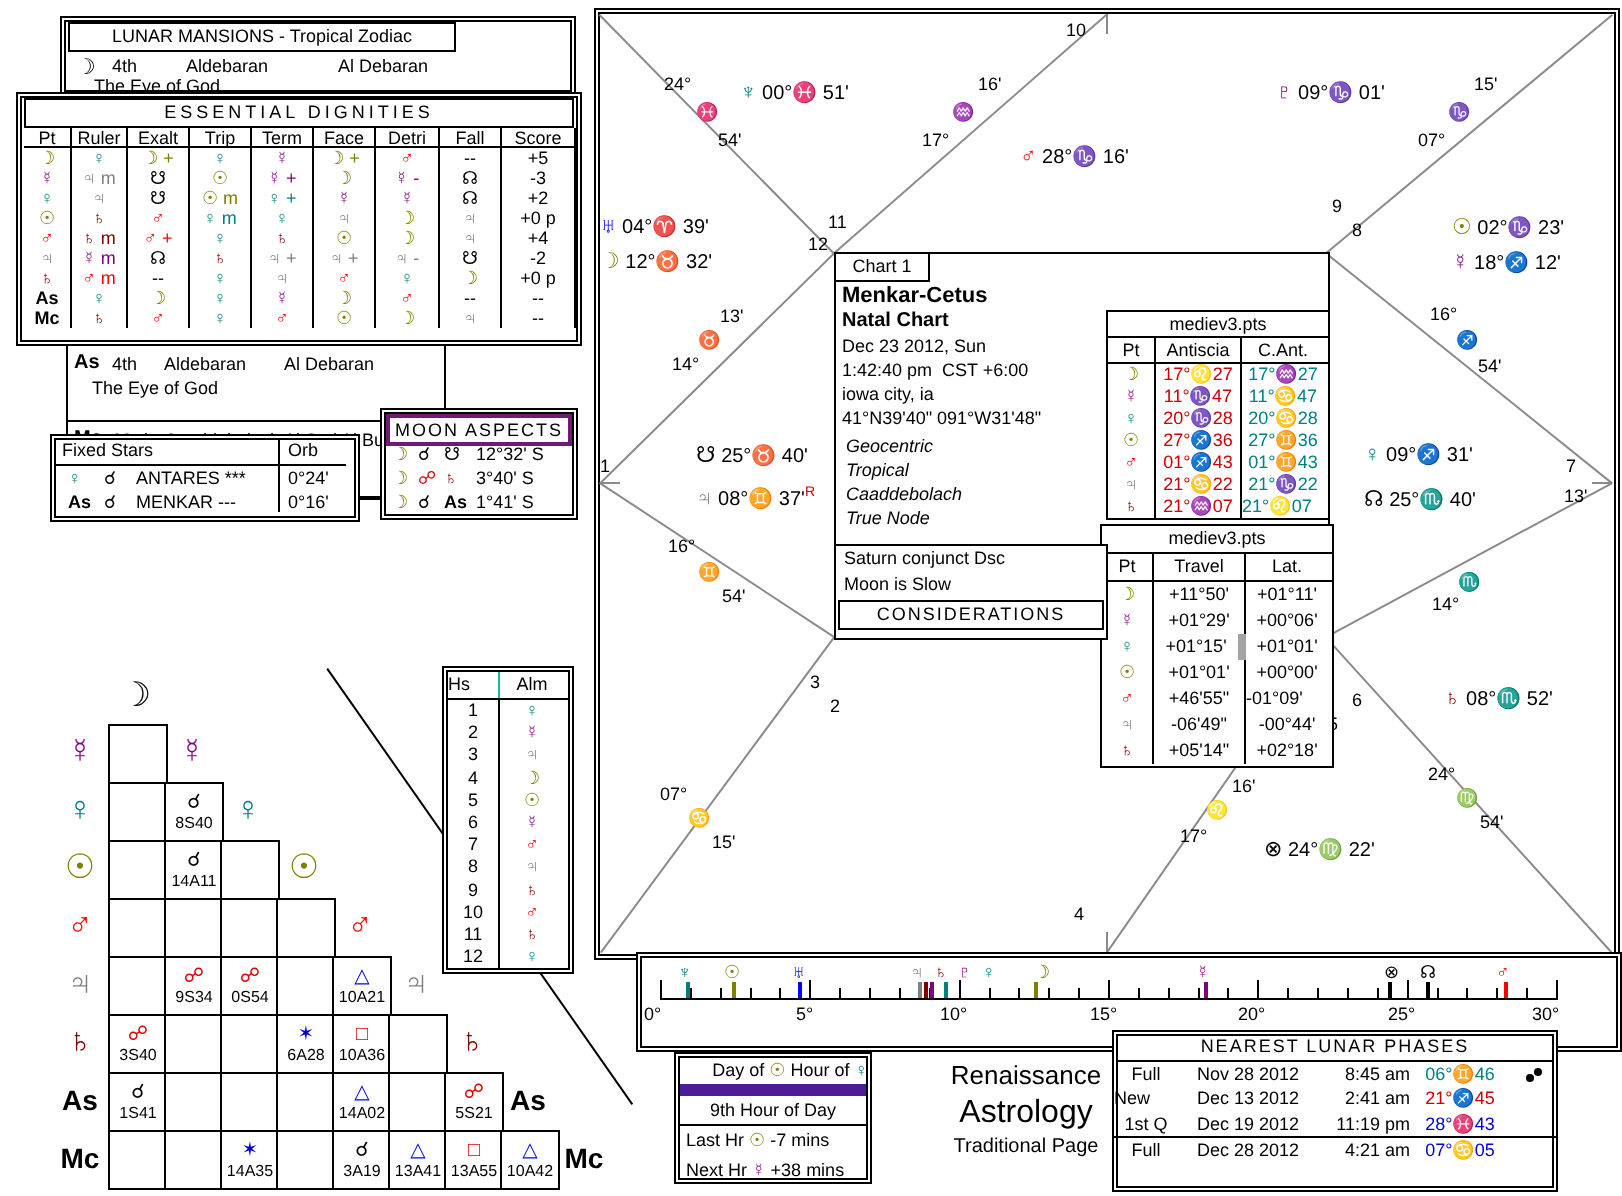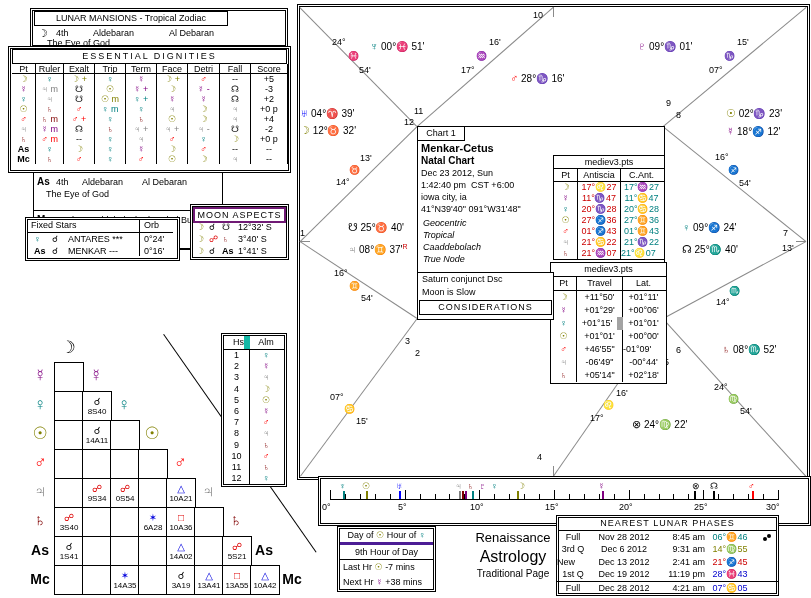--- a/index.html
+++ b/index.html
@@ -320,21 +320,21 @@
     <span class="pl" style=";left:300px;top:124px"><span class="pg" style=";color:#808000">☽</span> <span>12°</span><span style=";color:#808000">♉</span> <span>32'</span><span class="retro"></span></span>
 
     <span class="pl" style=";left:348px;top:221px"><span class="pg" style=";color:#000000">☋</span> <span>25°</span><span style=";color:#808000">♉</span> <span>40'</span><span class="retro"></span></span>
 
     <span class="pl" style=";left:348px;top:243px"><span class="pg" style=";color:#808080">♃</span> <span>08°</span><span style=";color:#008080">♊</span> <span>37'</span><span class="retro">R</span></span>
 
     <span class="pl" style=";left:726px;top:107px"><span class="pg" style=";color:#808000">☉</span> <span>02°</span><span style=";color:#808000">♑</span> <span>23'</span><span class="retro"></span></span>
 
     <span class="pl" style=";left:726px;top:125px"><span class="pg" style=";color:#800080">☿</span> <span>18°</span><span style=";color:#cc0000">♐</span> <span>12'</span><span class="retro"></span></span>
 
-    <span class="pl" style=";left:682px;top:221px"><span class="pg" style=";color:#008080">♀</span> <span>09°</span><span style=";color:#cc0000">♐</span> <span>24'</span><span class="retro"></span></span>
+    <span class="pl" style=";left:682px;top:221px"><span class="pg" style=";color:#008080">♀</span> <span>09°</span><span style=";color:#cc0000">♐</span> <span>31'</span><span class="retro"></span></span>
 
     <span class="pl" style=";left:682px;top:243px"><span class="pg" style=";color:#000000">☊</span> <span>25°</span><span style=";color:#0000cc">♏</span> <span>40'</span><span class="retro"></span></span>
 
     <span class="pl" style=";left:722px;top:343px"><span class="pg" style=";color:#800000">♄</span> <span>08°</span><span style=";color:#0000cc">♏</span> <span>52'</span><span class="retro"></span></span>
 
     <span class="pl" style=";left:632px;top:418px"><span class="pg" style=";color:#000000">⊗</span> <span>24°</span><span style=";color:#808000">♍</span> <span>22'</span><span class="retro"></span></span>
   </div>
 
   <div class="sbox" style="left:417px;top:126px;width:246px;height:192px"></div>
   <div class="sbox" style="left:417px;top:126px;width:46px;height:13px;line-height:13px;text-align:center">Chart 1</div>
@@ -416,21 +416,21 @@
       </div>
 
       <div class="tr3" style="grid-template-columns:26px 46px 41px;height:13px;line-height:13px">
         <span style="text-align:center;border-right:1px solid #000;color:#800080">☿</span>
         <span style="text-align:center;border-right:1px solid #000">+01°29'</span>
         <span style="text-align:center">+00°06'</span>
       </div>
 
       <div class="tr3" style="grid-template-columns:26px 46px 41px;height:13px;line-height:13px">
         <span style="text-align:center;border-right:1px solid #000;color:#008080">♀</span>
-        <span style="text-align:center;border-right:6px solid #a3a3a3">+01°15'</span>
+        <span style="text-align:center;border-right:4px solid #a3a3a3">+01°15'</span>
         <span style="text-align:center">+01°01'</span>
       </div>
 
       <div class="tr3" style="grid-template-columns:26px 46px 41px;height:13px;line-height:13px">
         <span style="text-align:center;border-right:1px solid #000;color:#808000">☉</span>
         <span style="text-align:center;border-right:1px solid #000">+01°01'</span>
         <span style="text-align:center">+00°00'</span>
       </div>
 
       <div class="tr3" style="grid-template-columns:26px 46px 41px;height:13px;line-height:13px">
@@ -622,21 +622,21 @@
       <span class="ag" style=";color:#dd0000">□</span>
       <span class="ao">13A55</span>
     </div>
   <div class="gcell" style="left:250px;top:565px">
       <span class="ag" style=";color:#0000dd">△</span>
       <span class="ao">10A42</span>
     </div>
 
   <div class="dbox" style="left:221px;top:333px;width:64px;height:152px">
     <div style="display:grid;grid-template-columns:26px 32px;height:13px;line-height:13px;border-bottom:1px solid #000;margin:2px 2px 0 2px">
-      <span style="text-align:right;border-right:6px solid #14b8a6">Hs</span>
+      <span style="text-align:left;border-right:1px solid #14b8a6">Hs</span>
       <span style="text-align:center">Alm</span>
     </div>
     <div>
       <div style="display:grid;grid-template-columns:26px 32px;height:11.2px;line-height:11px;margin:0 2px">
         <span style="text-align:center;border-right:1px solid #000">1</span>
         <span style="text-align:center;color:#008080">♀</span>
       </div>
 
       <div style="display:grid;grid-template-columns:26px 32px;height:11.2px;line-height:11px;margin:0 2px">
         <span style="text-align:center;border-right:1px solid #000">2</span>
@@ -731,21 +731,21 @@
       <span class="abs" style="top:491px;width:2px;height:8px;left:465px;background:#800080"></span>
       <span class="abs" style="top:491px;width:2px;height:8px;left:472px;background:#008080"></span>
       <span class="abs" style="top:491px;width:2px;height:8px;left:517px;background:#808000"></span>
       <span class="abs" style="top:491px;width:2px;height:8px;left:602px;background:#800080"></span>
       <span class="abs" style="top:491px;width:2px;height:8px;left:694px;background:#000000"></span>
       <span class="abs" style="top:491px;width:2px;height:8px;left:713px;background:#000000"></span>
       <span class="abs" style="top:491px;width:2px;height:8px;left:752px;background:#ff0000"></span>
     </div>
 
   <div class="dbox" style="left:337px;top:526px;width:97px;height:64px">
-    <div style="height:14px;line-height:14px;border-bottom:3px solid #4c1d95;text-align:center;margin:1px 1px 0 1px">
+    <div style="height:14px;line-height:14px;border-bottom:6px solid #4c1d95;text-align:right;margin:1px 1px 0 1px">
       <span>Day of</span> <span style="color:#808000">☉</span> <span>Hour of</span> <span style="color:#008080">♀</span>
     </div>
     <div style="height:14px;line-height:14px;border-bottom:1px solid #000;text-align:center;margin:0 1px">9th Hour of Day</div>
     <div style="height:15px;line-height:15px;padding-left:5px">
       <span>Last Hr</span> <span style="color:#808000">☉</span> <span>-7 mins</span>
     </div>
     <div style="height:15px;line-height:15px;padding-left:5px">
       <span>Next Hr</span> <span style="color:#800080">☿</span> <span>+38 mins</span>
     </div>
   </div>
@@ -758,26 +758,20 @@
     <div style="height:13px;line-height:13px;border-bottom:1px solid #000;text-align:center;margin:1px 1px 0 1px;letter-spacing:1px">NEAREST LUNAR PHASES</div>
     <div id="phrows">
       <div>
         <div class="phrow" style="display:grid;grid-template-columns:32px 70px 46px 50px;height:12.4px;line-height:12.4px">
           <span style="text-align:center">Full</span>
           <span style="text-align:center">Nov 28 2012</span>
           <span style="text-align:right">8:45 am</span>
           <span style="text-align:center;color:#008080">06°♊46</span>
         </div>
 
-        <div class="phrow" style="display:grid;grid-template-columns:32px 70px 46px 50px;height:12.4px;line-height:12.4px">
-          <span style="text-align:center">3rd Q</span>
-          <span style="text-align:center">Dec 6 2012</span>
-          <span style="text-align:right">9:31 am</span>
-          <span style="text-align:center;color:#808000">14°♍55</span>
-        </div>
 
         <div class="phrow" style="display:grid;grid-template-columns:32px 70px 46px 50px;height:12.4px;line-height:12.4px">
           <span style="">New</span>
           <span style="text-align:center">Dec 13 2012</span>
           <span style="text-align:right">2:41 am</span>
           <span style="text-align:center;color:#cc0000">21°♐45</span>
         </div>
 
         <div class="phrow" style="display:grid;grid-template-columns:32px 70px 46px 50px;height:12.4px;line-height:12.4px">
           <span style="text-align:center">1st Q</span>

